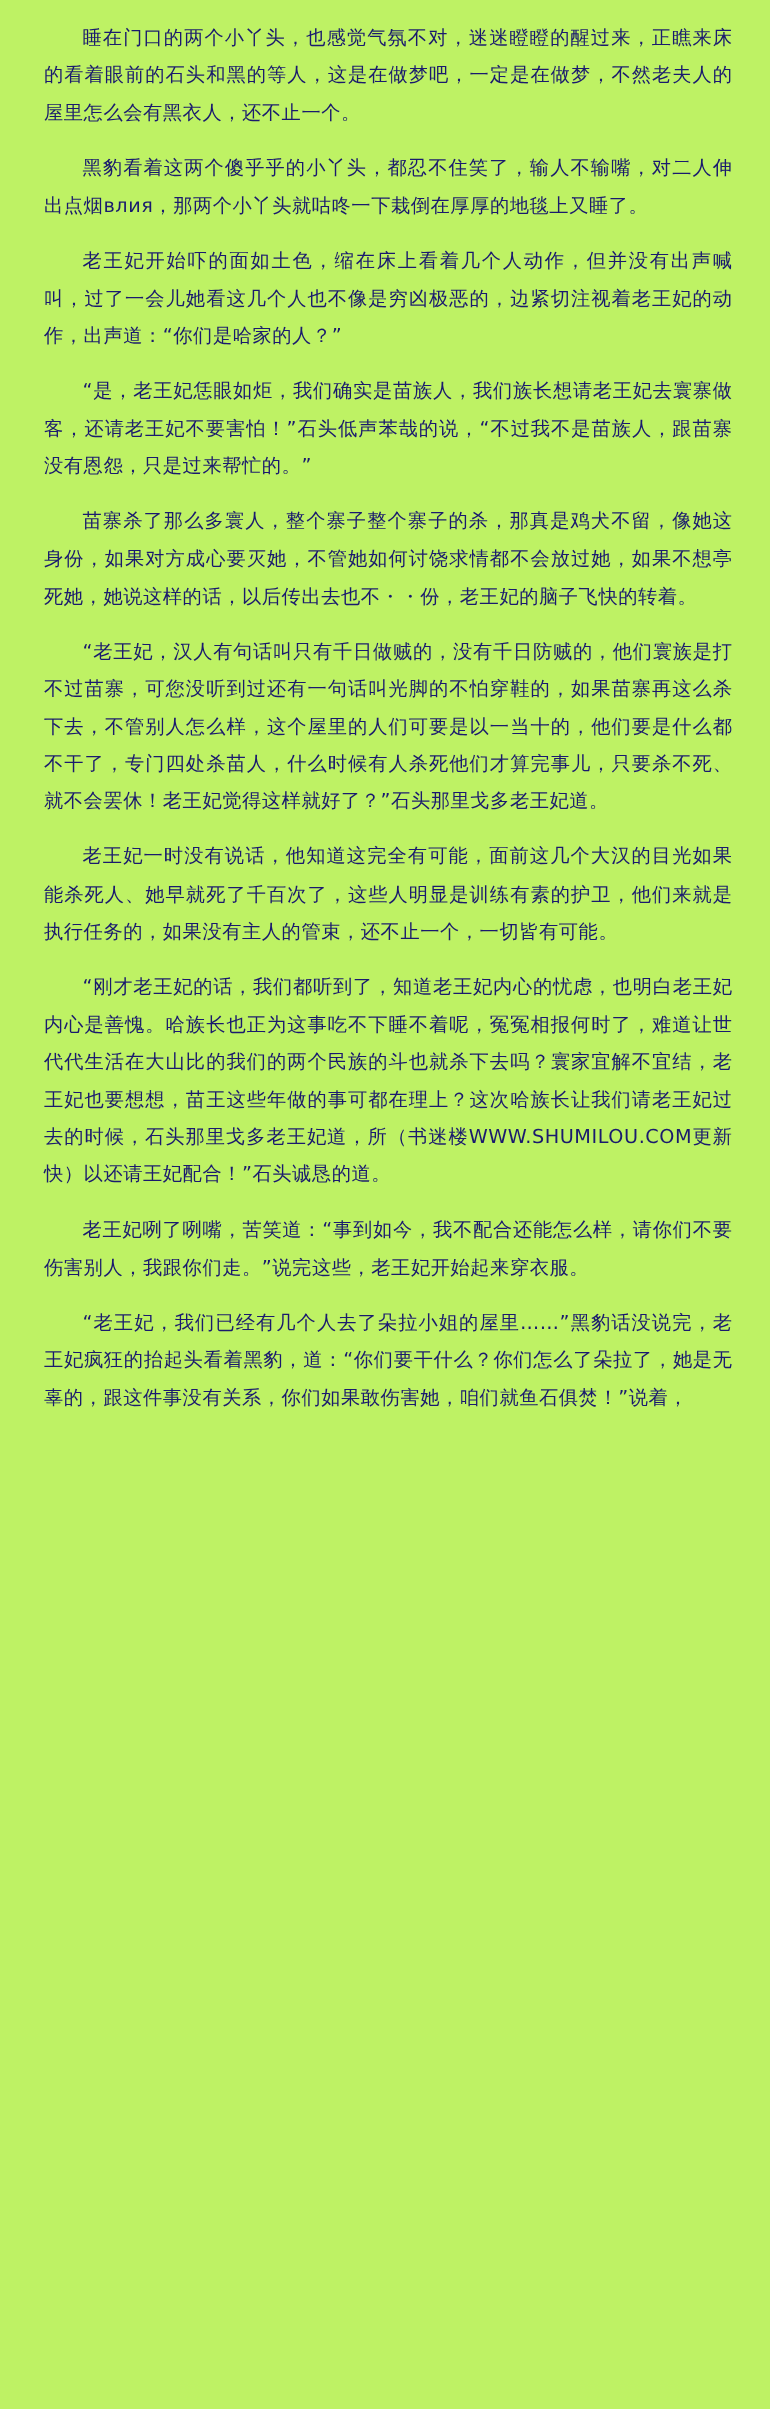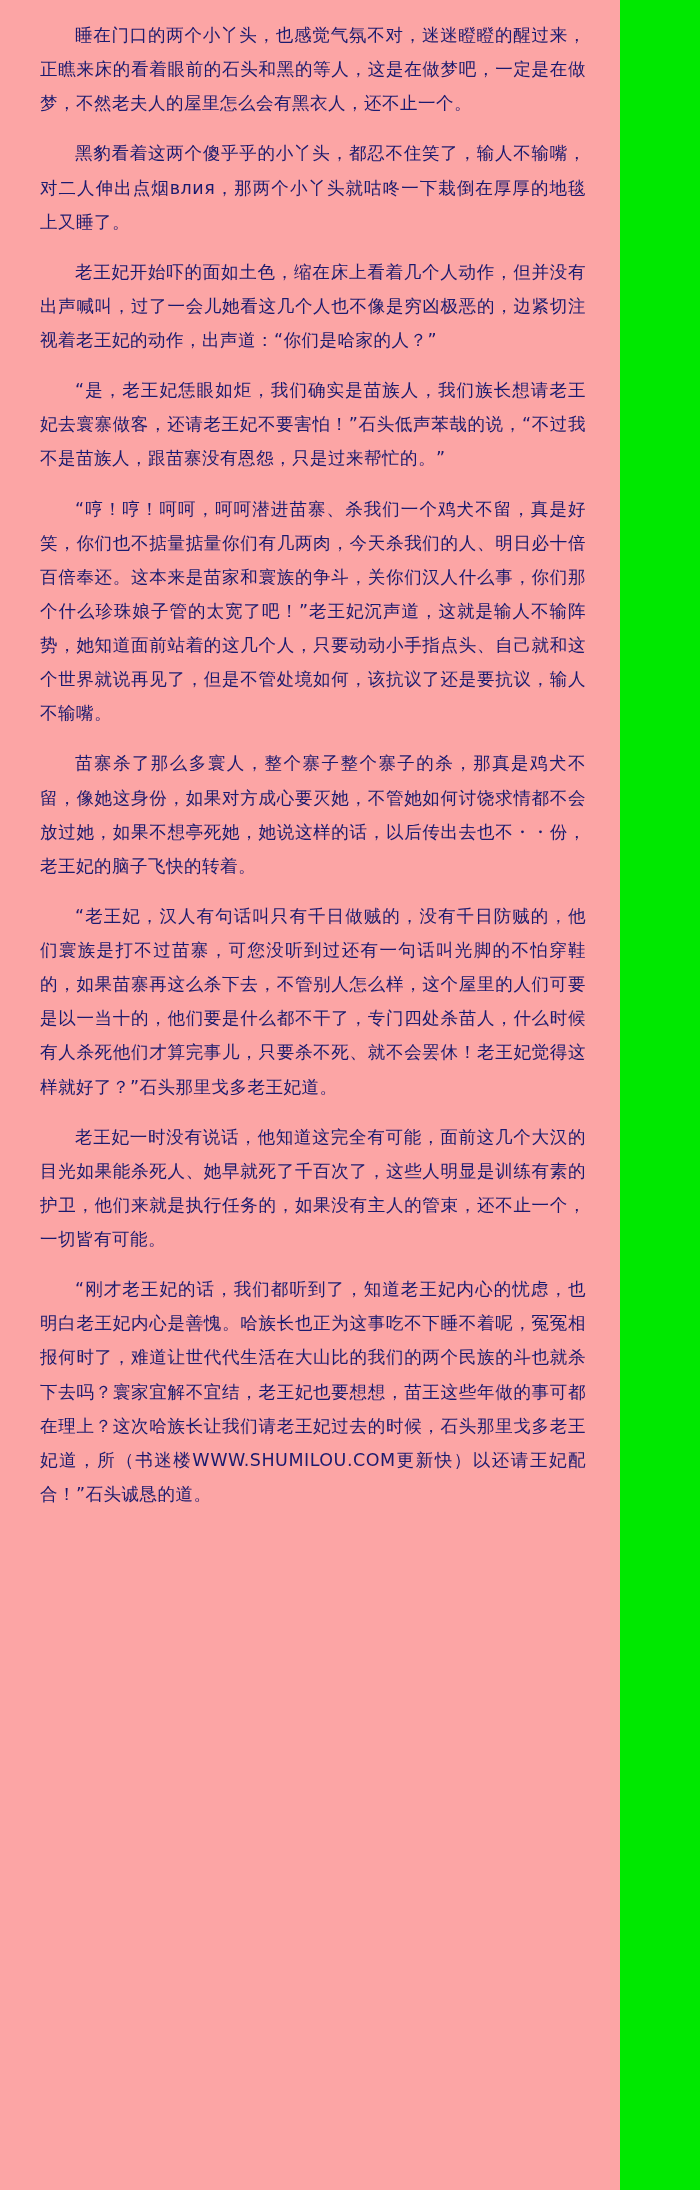--- a/index.html
+++ b/index.html
@@ -6,25 +6,25 @@
     margin: 0;
     padding: 0;
   }
   body {
     width: 700px;
     min-height: 2190px;
     background: #00e800;
     font-family: "DejaVu Sans", sans-serif;
   }
   #page {
-    width: 620px;
+    width: 700px;
     min-height: 2190px;
     box-sizing: border-box;
     padding: 18px 34px 20px 40px;
-    background: #fca5a5;
+    background: #bef264;
   }
   .para {
     color: #1a1a6e;
     font-size: 17.5px;
     line-height: 1.95;
     letter-spacing: 0.5px;
     text-align: justify;
     text-justify: inter-ideograph;
     margin: 0 0 16px 0;
     text-indent: 2em;
@@ -35,18 +35,19 @@
   }
 </style>
 </head>
 <body>
 
 <div id="page">
   <p class="para">睡在门口的两个小丫头，也感觉气氛不对，迷迷瞪瞪的醒过来，正瞧来床的看着眼前的石头和黑的等人，这是在做梦吧，一定是在做梦，不然老夫人的屋里怎么会有黑衣人，还不止一个。</p>
   <p class="para">黑豹看着这两个傻乎乎的小丫头，都忍不住笑了，输人不输嘴，对二人伸出点烟влия，那两个小丫头就咕咚一下栽倒在厚厚的地毯上又睡了。</p>
   <p class="para">老王妃开始吓的面如土色，缩在床上看着几个人动作，但并没有出声喊叫，过了一会儿她看这几个人也不像是穷凶极恶的，边紧切注视着老王妃的动作，出声道：“你们是哈家的人？”</p>
   <p class="para">“是，老王妃恁眼如炬，我们确实是苗族人，我们族长想请老王妃去寰寨做客，还请老王妃不要害怕！”石头低声苯哉的说，“不过我不是苗族人，跟苗寨没有恩怨，只是过来帮忙的。”</p>
-  <p class="para">“哼！哼！呵呵，呵呵潜进苗寨、杀我们一个鸡犬不留，真是好笑，你们也不掂量掂量你们有几两肉，今天杀我们的人、明日必十倍百倍奉还。这本来是苗家和寰族的争斗，关你们汉人什么事，你们那个什么珍珠娘子管的太宽了吧！”老王妃沉声道，这就是输人不输阵势，她知道面前站着的这几个人，只要动动小手指点头、自己就和这个世界就说再见了，但是不管处境如何，该抗议了还是要抗议，输人不输嘴。</p>
   <p class="para">苗寨杀了那么多寰人，整个寨子整个寨子的杀，那真是鸡犬不留，像她这身份，如果对方成心要灭她，不管她如何讨饶求情都不会放过她，如果不想亭死她，她说这样的话，以后传出去也不・・份，老王妃的脑子飞快的转着。</p>
   <p class="para">“老王妃，汉人有句话叫只有千日做贼的，没有千日防贼的，他们寰族是打不过苗寨，可您没听到过还有一句话叫光脚的不怕穿鞋的，如果苗寨再这么杀下去，不管别人怎么样，这个屋里的人们可要是以一当十的，他们要是什么都不干了，专门四处杀苗人，什么时候有人杀死他们才算完事儿，只要杀不死、就不会罢休！老王妃觉得这样就好了？”石头那里戈多老王妃道。</p>
   <p class="para">老王妃一时没有说话，他知道这完全有可能，面前这几个大汉的目光如果能杀死人、她早就死了千百次了，这些人明显是训练有素的护卫，他们来就是执行任务的，如果没有主人的管束，还不止一个，一切皆有可能。</p>
   <p class="para">“刚才老王妃的话，我们都听到了，知道老王妃内心的忧虑，也明白老王妃内心是善愧。哈族长也正为这事吃不下睡不着呢，冤冤相报何时了，难道让世代代生活在大山比的我们的两个民族的斗也就杀下去吗？寰家宜解不宜结，老王妃也要想想，苗王这些年做的事可都在理上？这次哈族长让我们请老王妃过去的时候，石头那里戈多老王妃道，所（书迷楼WWW.SHUMILOU.COM更新快）以还请王妃配合！”石头诚恳的道。</p>
+  <p class="para">老王妃咧了咧嘴，苦笑道：“事到如今，我不配合还能怎么样，请你们不要伤害别人，我跟你们走。”说完这些，老王妃开始起来穿衣服。</p>
+  <p class="para">“老王妃，我们已经有几个人去了朵拉小姐的屋里……”黑豹话没说完，老王妃疯狂的抬起头看着黑豹，道：“你们要干什么？你们怎么了朵拉了，她是无辜的，跟这件事没有关系，你们如果敢伤害她，咱们就鱼石俱焚！”说着，</p>
 </div>
 
 </body></html>

